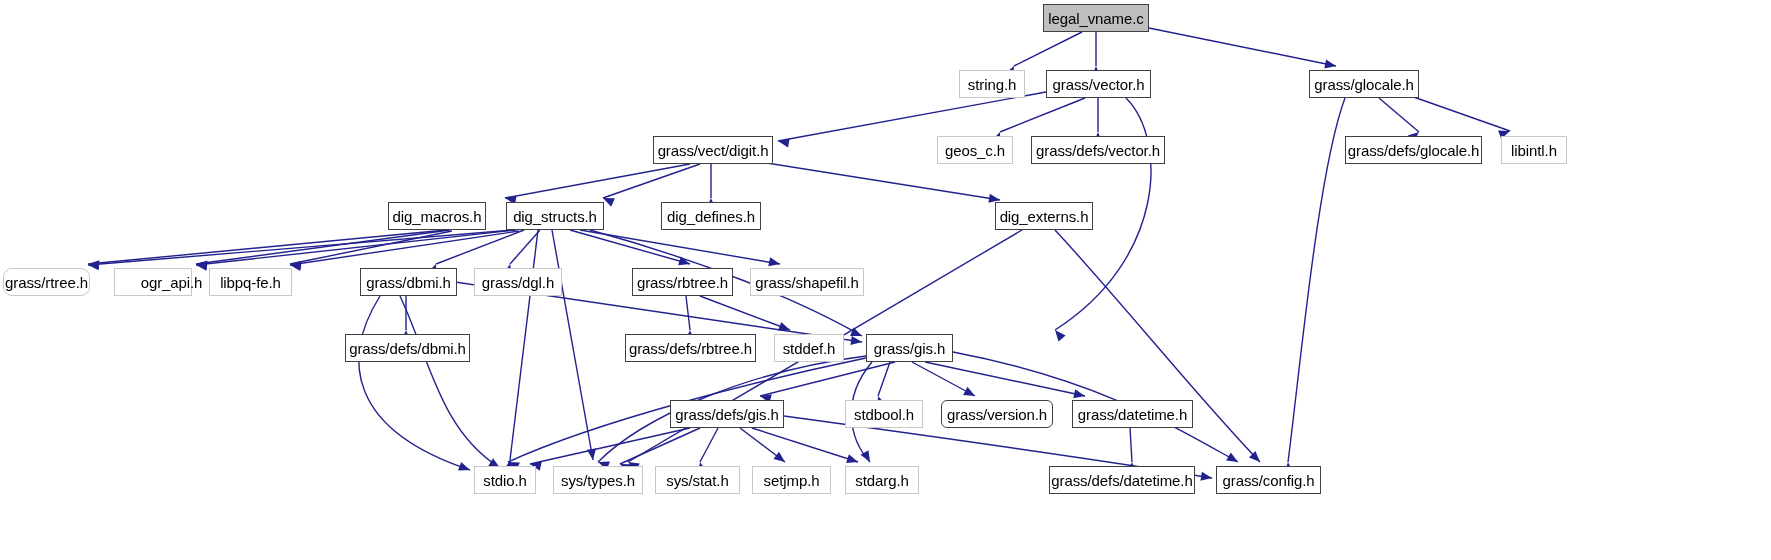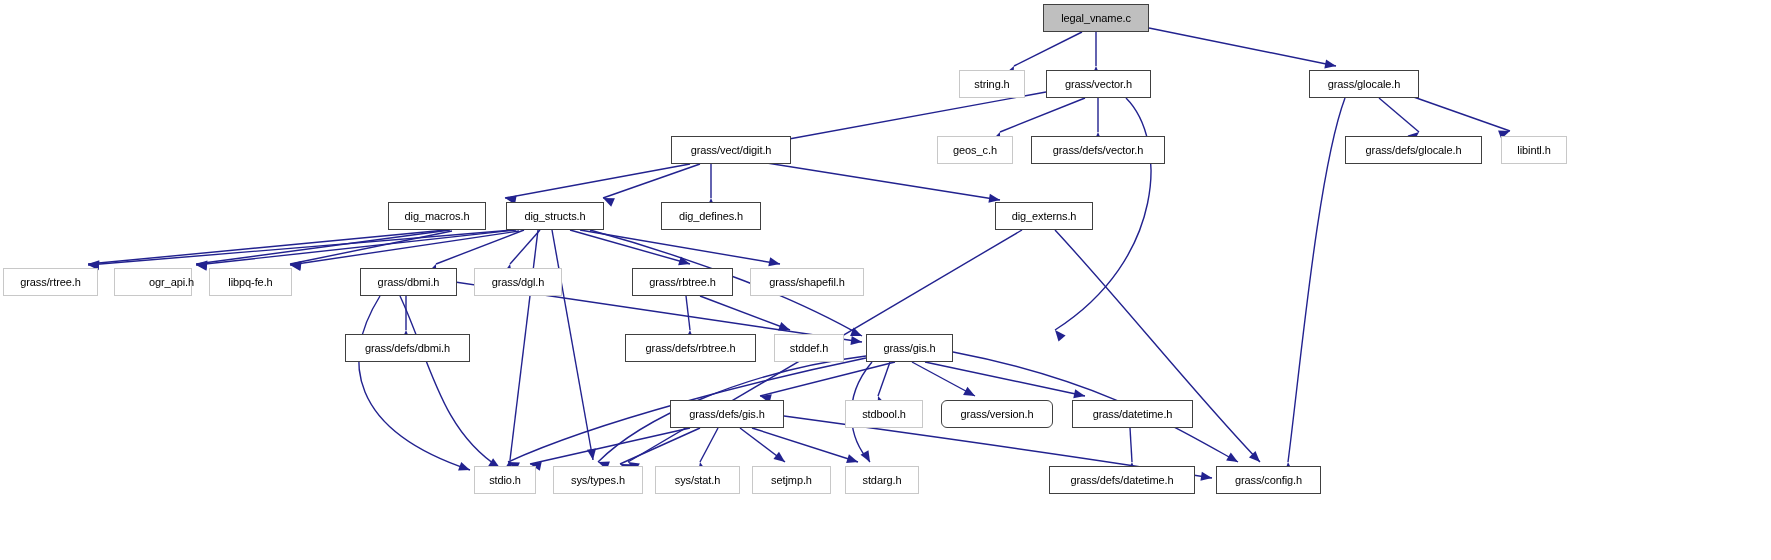--- a/index.html
+++ b/index.html
@@ -25,21 +25,21 @@
   }
   .node {
     position: absolute;
     box-sizing: border-box;
     display: flex;
     align-items: center;
     justify-content: center;
     height: 28px;
     background: #ffffff;
     border: 1px solid #c8c8c8;
-    font-size: 11px;
+    font-size: 15px;
     color: #000000;
     white-space: nowrap;
     line-height: 1;
     letter-spacing: -0.1px;
   }
   .node.solid {
     border: 1.6px solid #404040;
   }
   .node.root {
     border: 1.6px solid #404040;
@@ -161,21 +161,21 @@
     </div>
     <div class="node" style="left: 959px; top: 70px; width: 66px;">
       <span class="node-label">string.h</span>
     </div>
     <div class="node solid" style="left: 1046px; top: 70px; width: 105px;">
       <span class="node-label">grass/vector.h</span>
     </div>
     <div class="node solid" style="left: 1309px; top: 70px; width: 110px;">
       <span class="node-label">grass/glocale.h</span>
     </div>
-    <div class="node solid" style="left: 653px; top: 136px; width: 120px; margin-left: 18px;">
+    <div class="node solid" style="left: 653px; top: 136px; width: 120px;">
       <span class="node-label">grass/vect/digit.h</span>
     </div>
     <div class="node" style="left: 937px; top: 136px; width: 76px;">
       <span class="node-label">geos_c.h</span>
     </div>
     <div class="node solid" style="left: 1031px; top: 136px; width: 134px;">
       <span class="node-label">grass/defs/vector.h</span>
     </div>
     <div class="node solid" style="left: 1345px; top: 136px; width: 137px;">
       <span class="node-label">grass/defs/glocale.h</span>
@@ -188,21 +188,21 @@
     </div>
     <div class="node solid" style="left: 506px; top: 202px; width: 98px;">
       <span class="node-label">dig_structs.h</span>
     </div>
     <div class="node solid" style="left: 661px; top: 202px; width: 100px;">
       <span class="node-label">dig_defines.h</span>
     </div>
     <div class="node solid" style="left: 995px; top: 202px; width: 98px;">
       <span class="node-label">dig_externs.h</span>
     </div>
-    <div class="node" style="left: 3px; top: 268px; width: 95px;">
+    <div class="node" style="left: 3px; top: 268px; width: 87px; border-radius: 9px;">
       <span class="node-label">grass/rtree.h</span>
     </div>
     <div class="node" style="left: 114px; top: 268px; width: 78px; padding-left: 37px;">
       <span class="node-label">ogr_api.h</span>
     </div>
     <div class="node" style="left: 209px; top: 268px; width: 83px;">
       <span class="node-label">libpq-fe.h</span>
     </div>
     <div class="node solid" style="left: 360px; top: 268px; width: 97px;">
       <span class="node-label">grass/dbmi.h</span>

